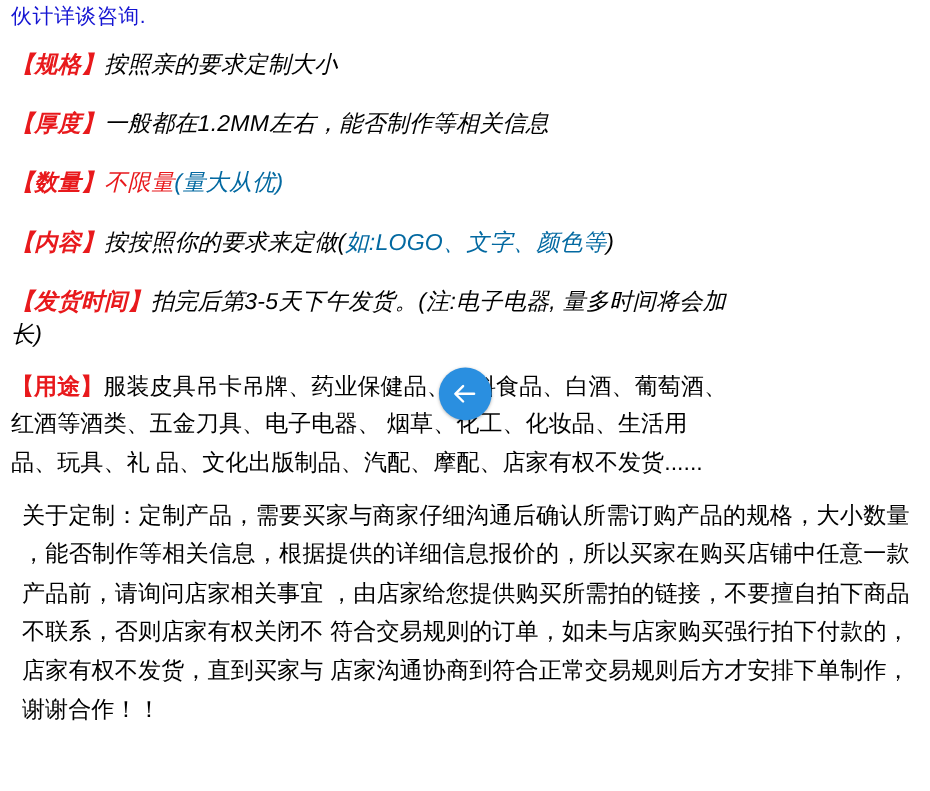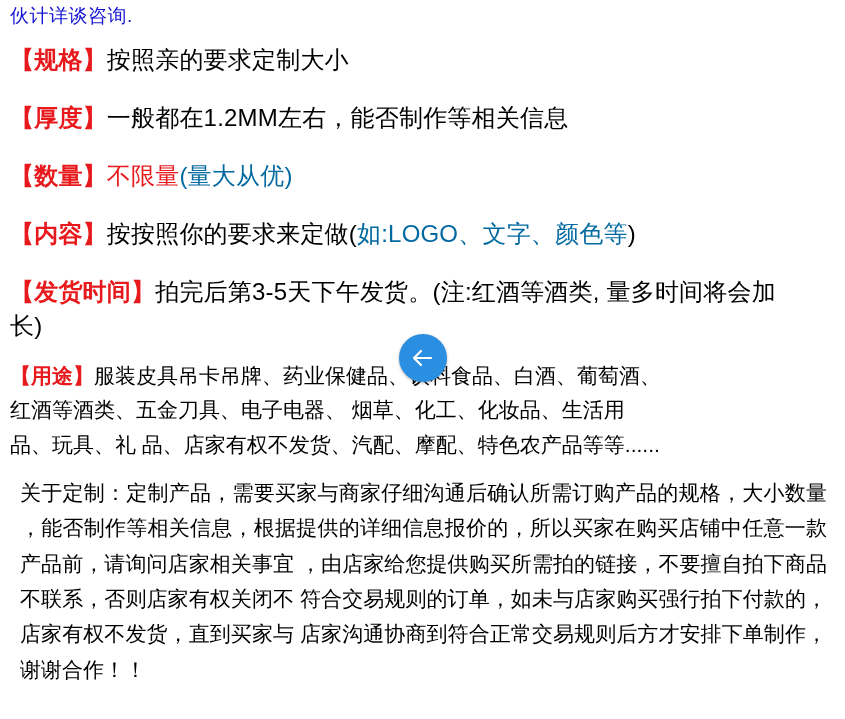--- a/index.html
+++ b/index.html
@@ -28,24 +28,25 @@
   .top-note {
     color: #1414d2;
     font-size: 19px;
     padding: 2px 0 0 2px;
     letter-spacing: 0.5px;
   }
   .spec-block {
     margin-top: 14px;
   }
   .spec-row {
-    font-size: 24px;
+    font-size: 21px;
     margin: 0 0 26px 2px;
     color: #000000;
     letter-spacing: 0.2px;
+    font-style: italic;
   }
   .tag {
     color: #e8191c;
     font-weight: bold;
   }
   .red {
     color: #0369a1;
   }
   .row-qty .qty-main {
     color: #e8191c;
@@ -112,28 +113,28 @@
 
     <div class="spec-row row-qty">
       <span class="tag">【数量】</span><span class="qty-main">不限量</span><span class="qty-sub">(量大从优)</span>
     </div>
 
     <div class="spec-row">
       <span class="tag">【内容】</span><span>按按照你的要求来定做</span><span>(</span><span class="red">如:LOGO、文字、颜色等</span><span>)</span>
     </div>
 
     <div class="spec-row row-ship">
-      <span class="tag">【发货时间】</span><span>拍完后第3-5天下午发货。(注:红酒等酒类, 量多时间将会加</span>
+      <span class="tag">【发货时间】</span><span>拍完后第3-5天下午发货。(注:电子电器, 量多时间将会加</span>
       <span class="wrap-line">长)</span>
     </div>
 
     <div class="row-usage">
       <span class="tag">【用途】</span><span class="usage-body">服装皮具吊卡吊牌、药业保健品、饮料食品、白酒、葡萄酒、</span>
       <span class="wrap-line usage-body">红酒等酒类、五金刀具、电子电器、 烟草、化工、化妆品、生活用</span>
-      <span class="wrap-line usage-body">品、玩具、礼 品、店家有权不发货、汽配、摩配、特色农产品等等......</span>
+      <span class="wrap-line usage-body">品、玩具、礼 品、文化出版制品、汽配、摩配、店家有权不发货......</span>
     </div>
 
   </div>
 
   <div class="terms">关于定制：定制产品，需要买家与商家仔细沟通后确认所需订购产品的规格，大小数量 ，能否制作等相关信息，根据提供的详细信息报价的，所以买家在购买店铺中任意一款产品前，请询问店家相关事宜 ，由店家给您提供购买所需拍的链接，不要擅自拍下商品不联系，否则店家有权关闭不 符合交易规则的订单，如未与店家购买强行拍下付款的，店家有权不发货，直到买家与 店家沟通协商到符合正常交易规则后方才安排下单制作，谢谢合作！！</div>
 
   <div class="back-badge">
     <span>
       <svg width="26" height="20" viewBox="0 0 26 20" aria-hidden="true">
         <path d="M11 3 L4 10 L11 17" fill="none" stroke="#ffffff" stroke-width="2.2" stroke-linecap="round" stroke-linejoin="round"></path>

